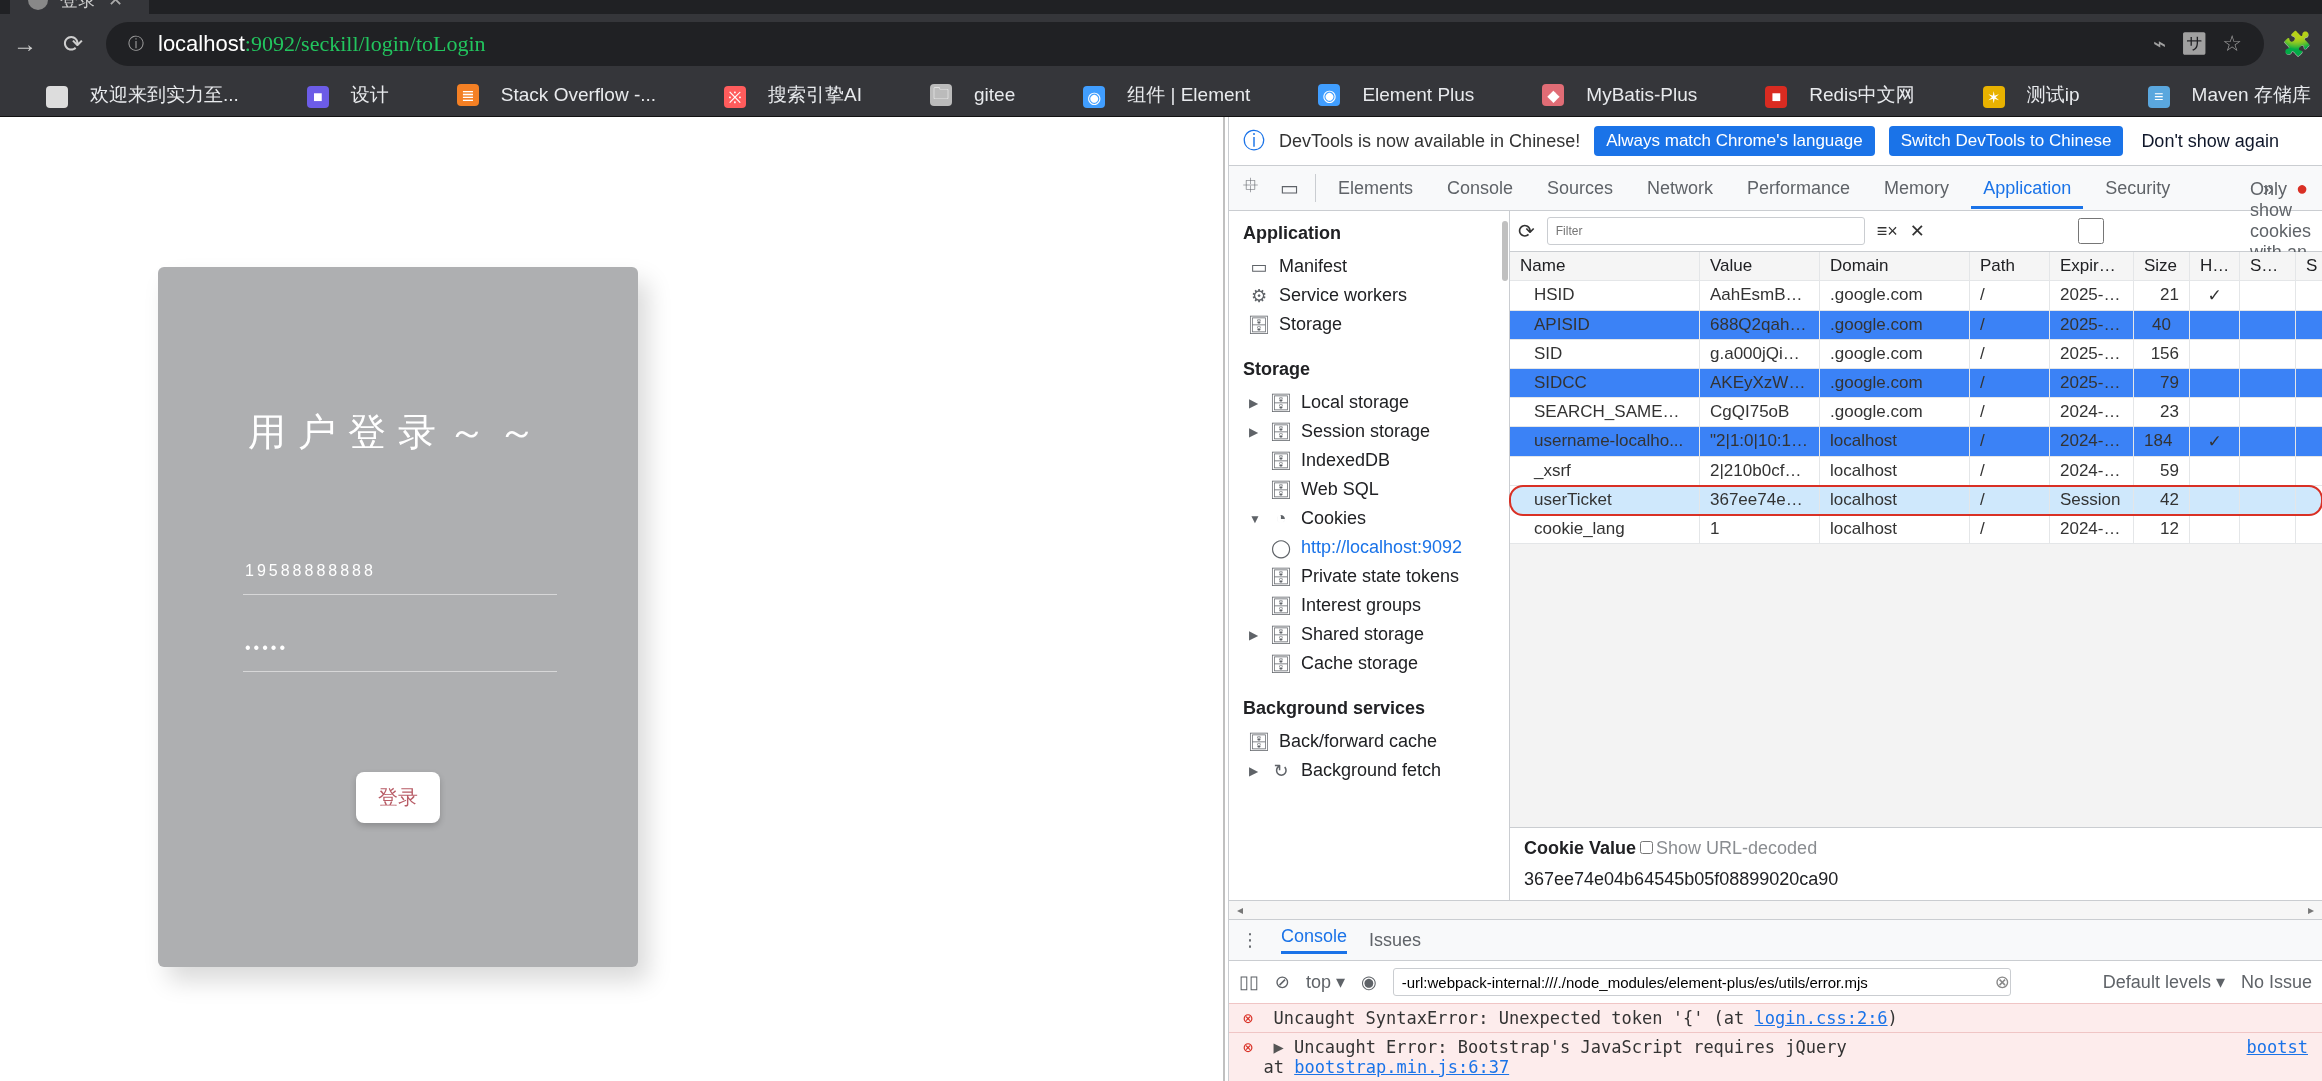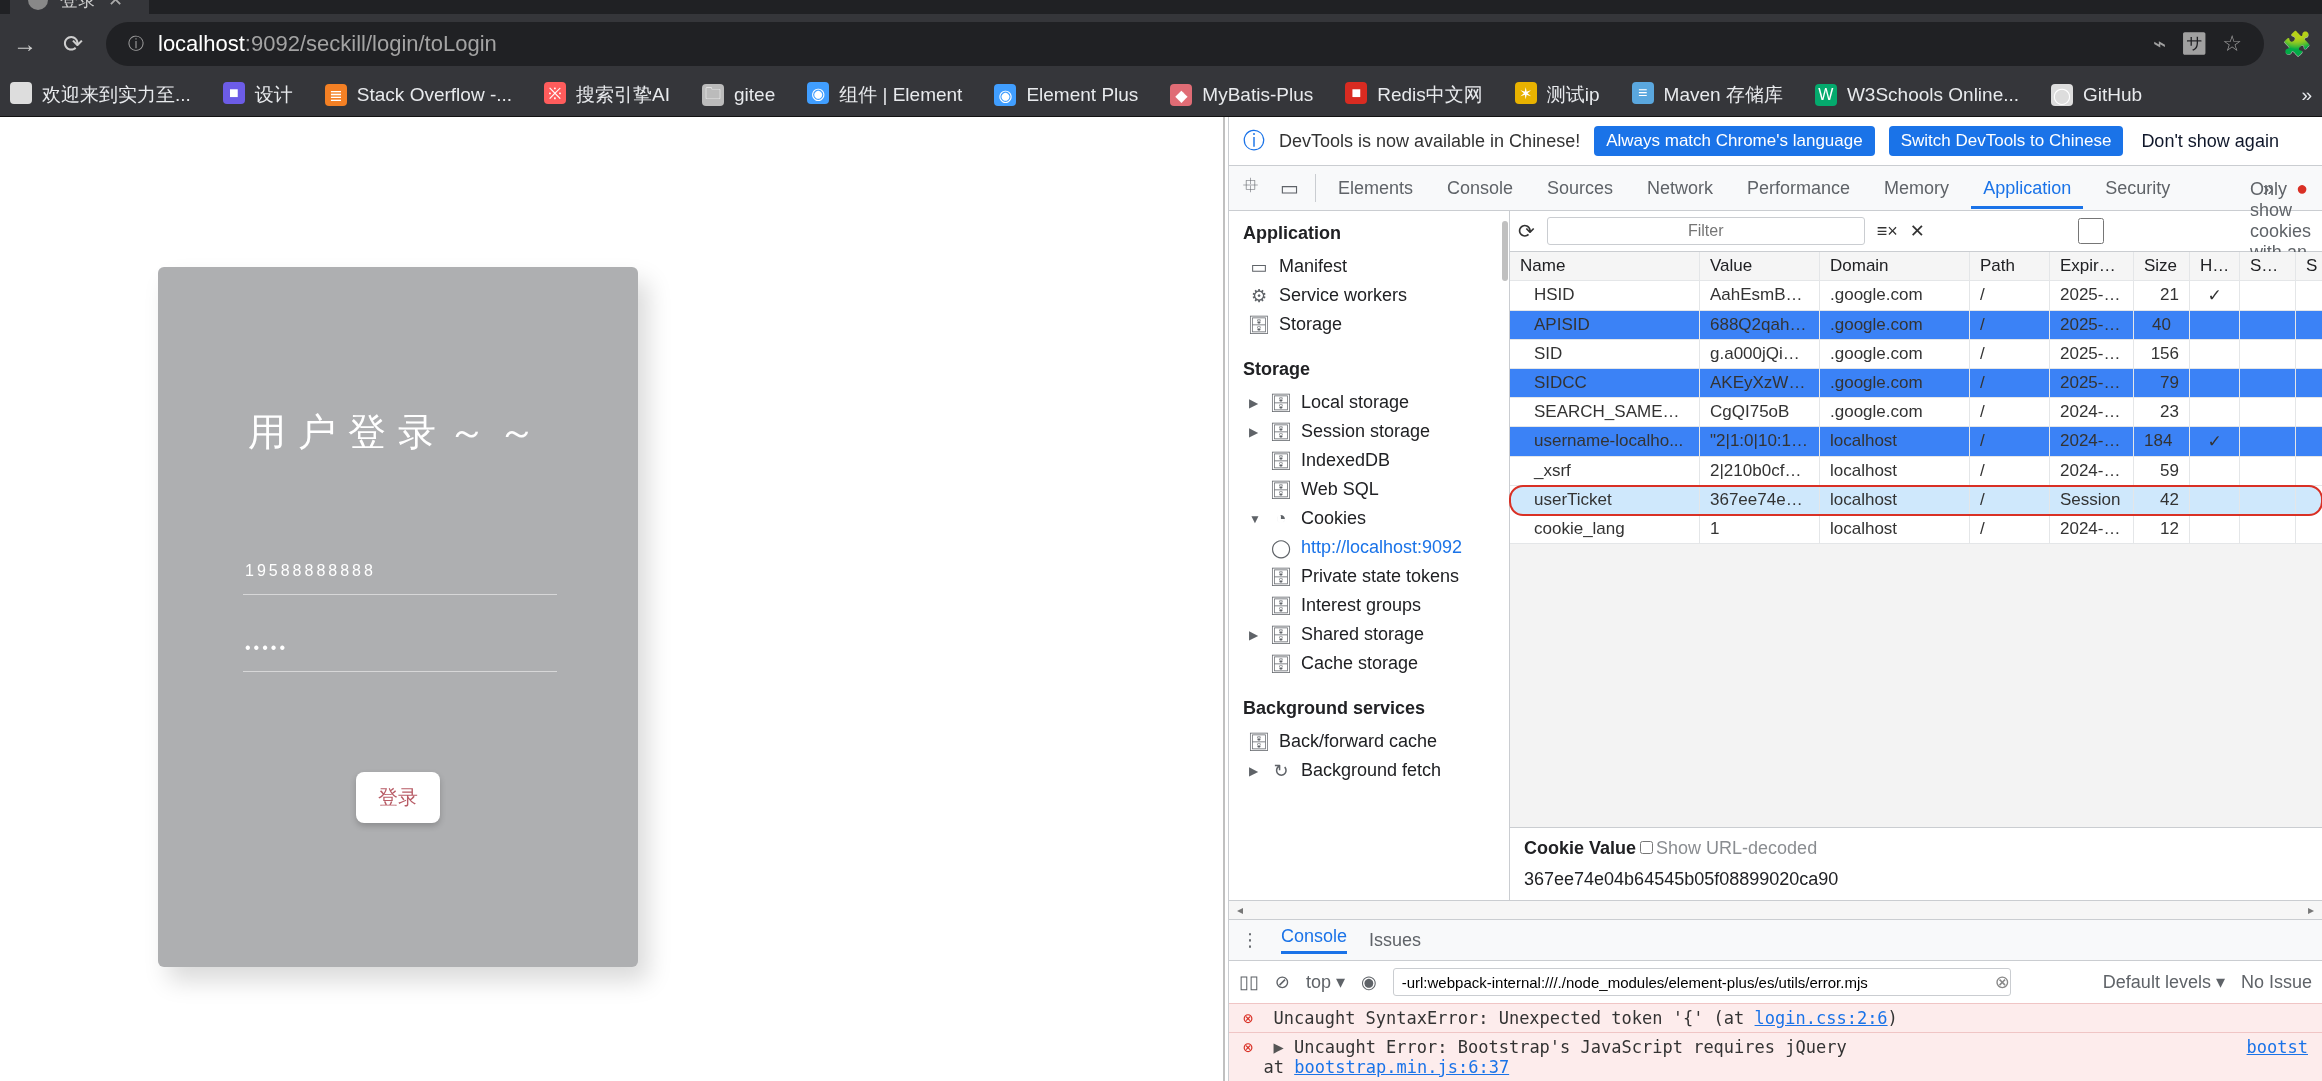--- a/index.html
+++ b/index.html
@@ -26,25 +26,25 @@
   .chrome{display:flex;flex-direction:column;height:100%;}
   .tabstrip{background:var(--bg-dark);height:14px;display:flex;align-items:flex-end;padding-left:10px;color:#cfcfcf;font-size:18px;}
   .tab{background:var(--tab-bg);border-radius:10px 10px 0 0;padding:2px 26px 2px 18px;display:flex;align-items:center;gap:12px;}
   .tab .favicon{width:20px;height:20px;border-radius:50%;background:#888;}
   .tab .close{color:#aaa;cursor:pointer;}
   .toolbar{background:var(--tab-bg);height:60px;display:flex;align-items:center;padding:0 10px;gap:18px;color:#cfcfcf;}
   .tool-icon{width:30px;height:30px;display:flex;align-items:center;justify-content:center;color:#cfcfcf;font-size:24px;cursor:pointer;}
   .urlbar{flex:1;background:var(--bg-dark);border-radius:30px;height:44px;display:flex;align-items:center;padding:0 22px;gap:14px;color:var(--text);}
   .urlbar .info-icon{color:#a0a0a0;}
   .url-host{color:#fff;}
-  .url-rest{color:#a3a3a3;}
+  .url-rest{color:#22c55e;font-family:Liberation Serif, serif;}
   .url-spacer{flex:1;}
   .urlbar .right-icon{color:#a0a0a0;font-size:22px;}
   .bookmarks{background:var(--tab-bg);height:42px;display:flex;align-items:center;padding:0 10px;gap:32px;color:var(--bookmark-text);font-size:19px;border-bottom:1px solid #121212;overflow:hidden;}
-  .bm{display:flex;align-items:flex-start;gap:10px;white-space:nowrap;cursor:pointer;}
+  .bm{display:flex;align-items:flex-end;gap:22px;white-space:nowrap;cursor:pointer;margin-left:36px;}
   .bm .ico{width:22px;height:22px;border-radius:4px;display:inline-flex;align-items:center;justify-content:center;font-size:16px;}
   
   .content{flex:1;display:flex;min-height:0;background:#fff;}
   .page{flex:0 0 1220px;position:relative;background:#fff;}
   .login-card{position:absolute;left:158px;top:150px;width:480px;height:700px;background:#aeafb1;border-radius:6px;box-shadow:10px 14px 24px rgba(0,0,0,.15);color:#fff;display:flex;flex-direction:column;align-items:center;}
   .login-title{font-size:38px;letter-spacing:12px;margin-top:140px;}
   .login-fields{margin-top:90px;width:310px;}
   .lf{border:none;border-bottom:1px solid rgba(255,255,255,.5);background:transparent;color:#fff;font-size:16px;padding:14px 2px;width:100%;letter-spacing:3px;}
   .lf::placeholder{color:#fff;}
   .login-btn{margin-top:100px;background:#fff;color:#b85c66;border:none;border-radius:8px;padding:12px 22px;font-size:20px;box-shadow:0 3px 6px rgba(0,0,0,.2);cursor:pointer;}
@@ -68,21 +68,21 @@
   .app-hdr{font-weight:600;padding:12px 14px 8px;color:#202124;}
   .tree{padding:0 0 8px 20px;}
   .node{display:flex;align-items:center;gap:10px;padding:4px 0;color:#202124;cursor:pointer;}
   .node.sub{padding-left:22px;}
   .node .arrow{width:12px;display:inline-block;color:#5f6368;font-size:12px;}
   .ico18{width:20px;height:20px;display:inline-flex;align-items:center;justify-content:center;color:#5f6368;}
   .node.sel{color:var(--blue);}
   
   .dt-table-wrap{flex:1;display:flex;flex-direction:column;min-width:0;}
   .tbl-toolbar{display:flex;align-items:center;height:40px;border-bottom:1px solid var(--border);padding:0 8px;gap:12px;background:#fff;}
-  .tbl-toolbar input{flex:0 0 300px;height:26px;border:1px solid var(--border);border-radius:3px;padding:0 8px;font-size:16px;text-align:center;}
+  .tbl-toolbar input{flex:0 0 300px;height:26px;border:1px solid var(--border);border-radius:3px;padding:0 8px;font-size:12px;}
   .tbl-toolbar .chk{display:flex;align-items:center;gap:6px;color:#5f6368;}
   .tbl-head,.tbl-row{display:grid;grid-template-columns:190px 120px 150px 80px 84px 56px 50px 56px 52px;border-bottom:1px solid #e4e6e8;font-size:17px;}
   .tbl-head{background:#f5f5f5;font-weight:400;color:#202124;position:relative;}
   .tbl-head>div,.tbl-row>div{padding:4px 10px;white-space:nowrap;overflow:hidden;text-overflow:ellipsis;border-right:1px solid #e4e6e8;}
   .tbl-row.selected{background:var(--row-sel);position:relative;outline:2px solid var(--red-outline);outline-offset:-1px;border-radius:13px;}
   .tbl-row .ck{text-align:center;}
   .tbl-row.striped{background:#3b82f6;}
   .tbl-space{flex:1;background:#f3f3f3;}
   .cookie-val{border-top:1px solid var(--border);padding:10px 14px;background:#fff;}
   .cookie-val .hdr{display:flex;align-items:center;color:#202124;}

